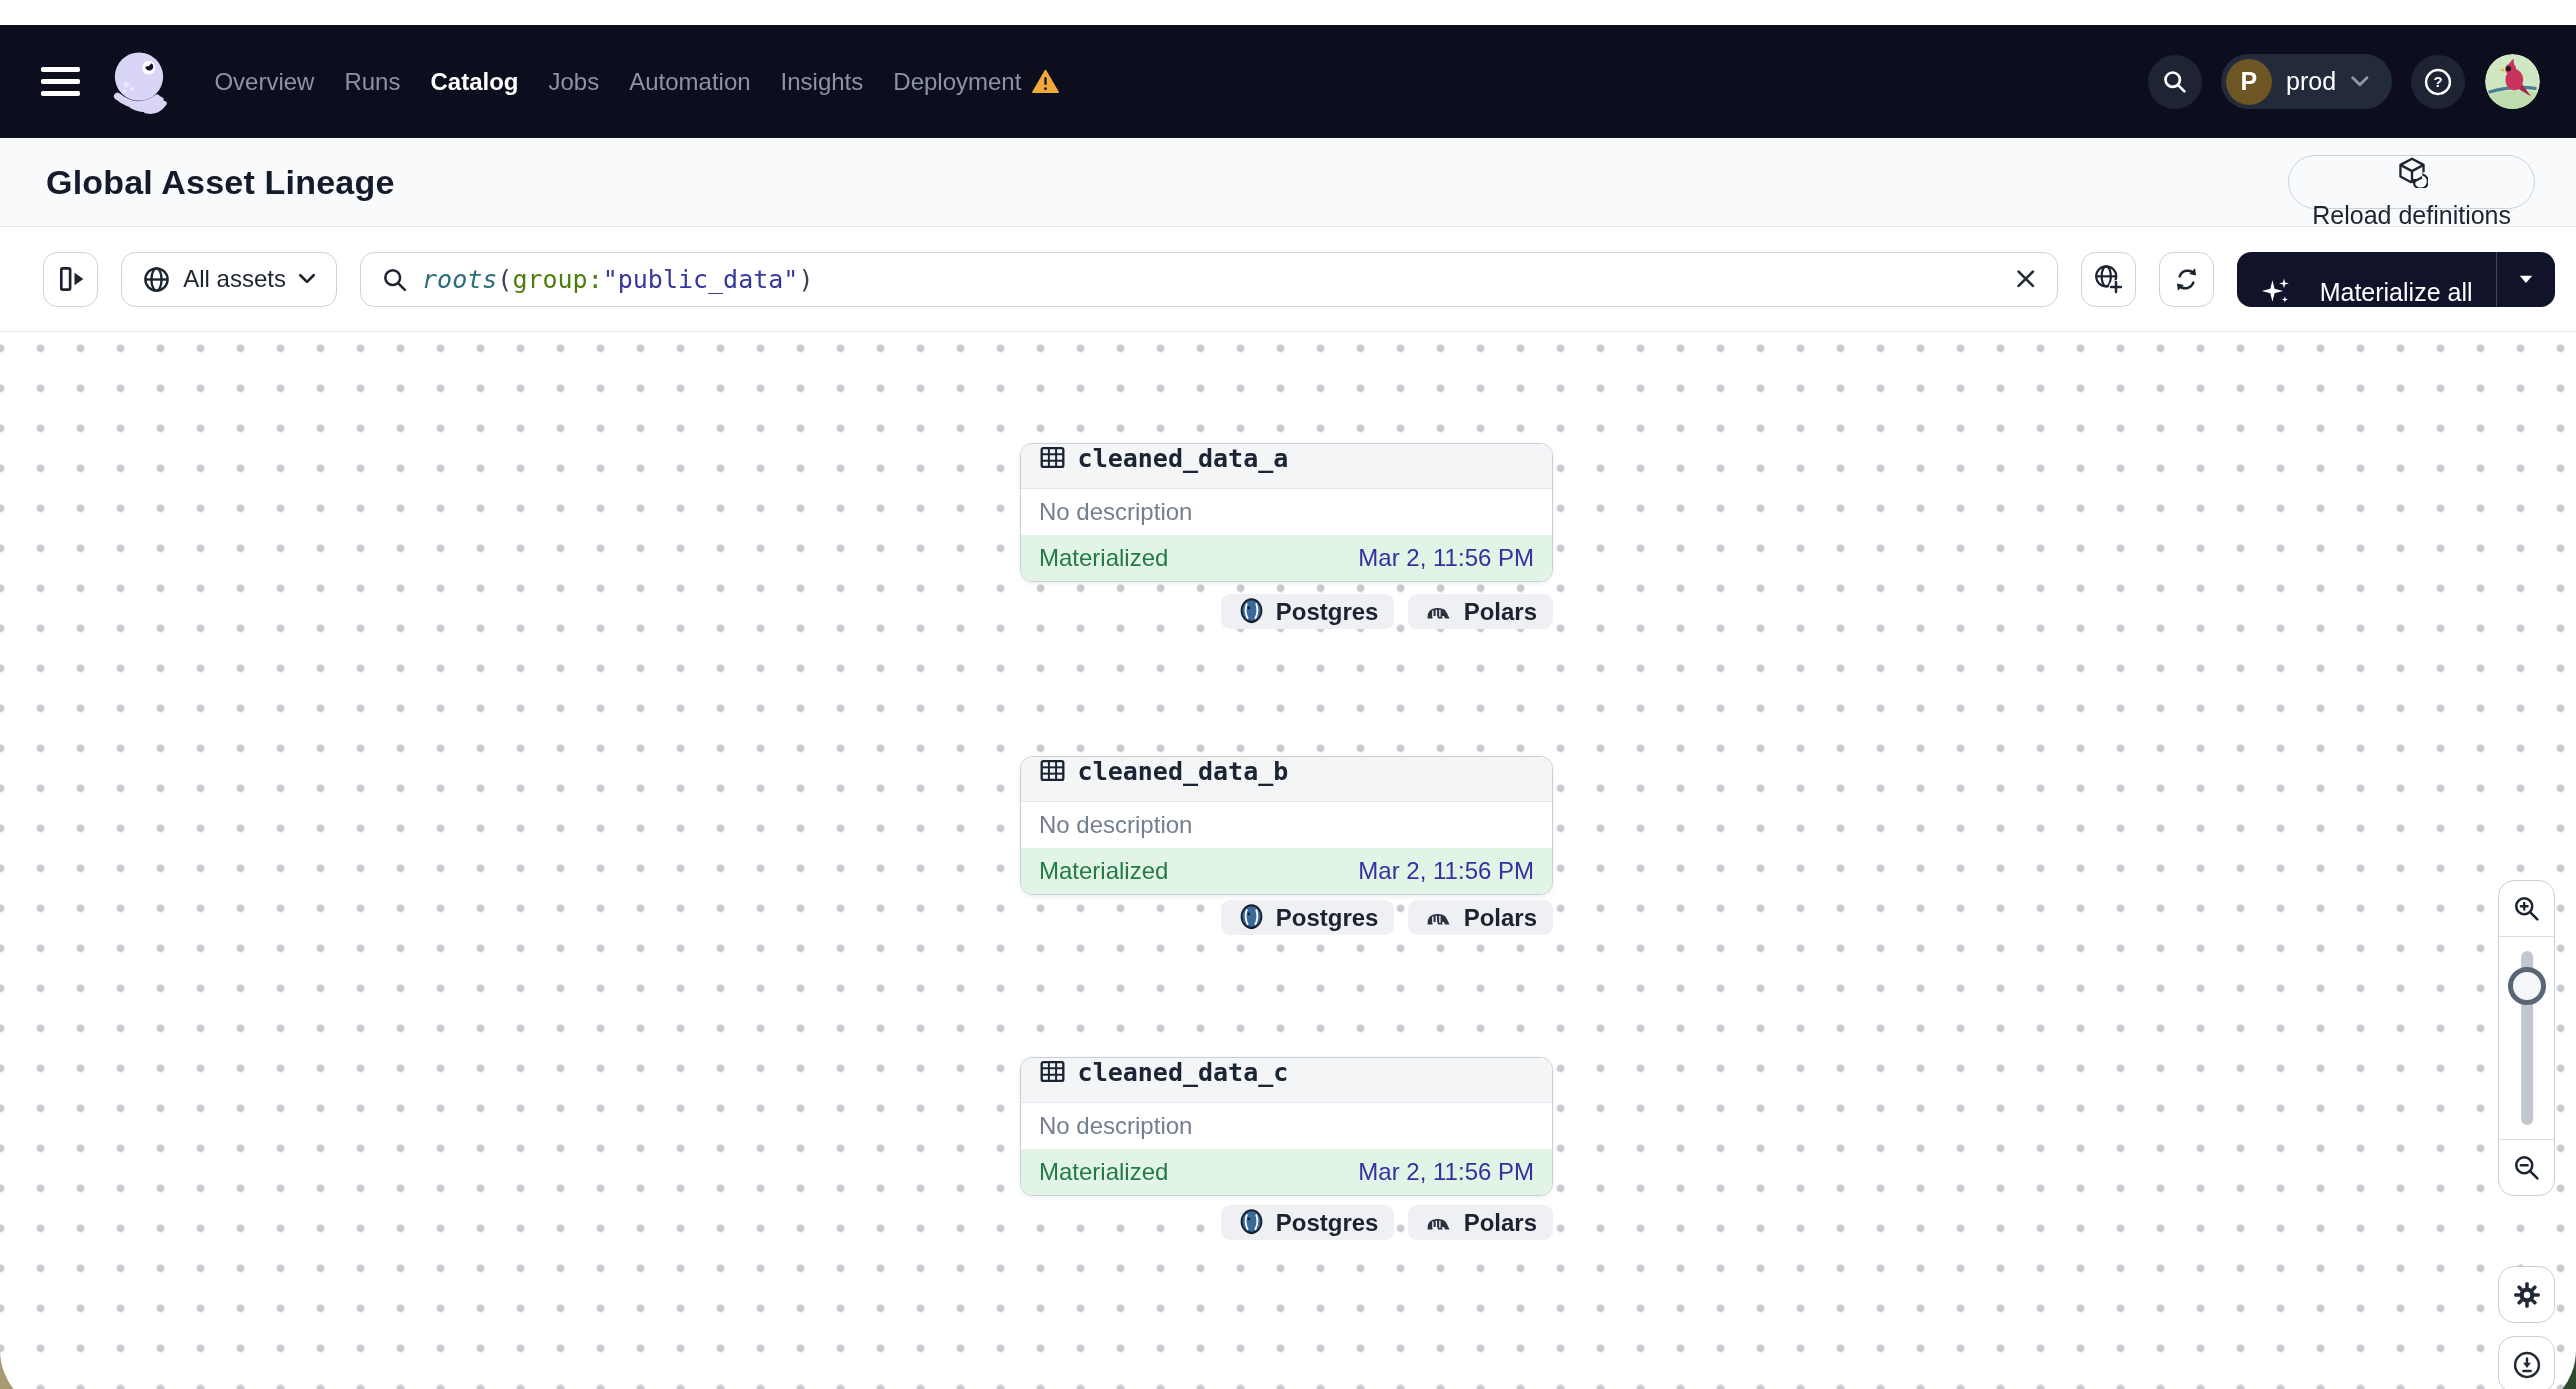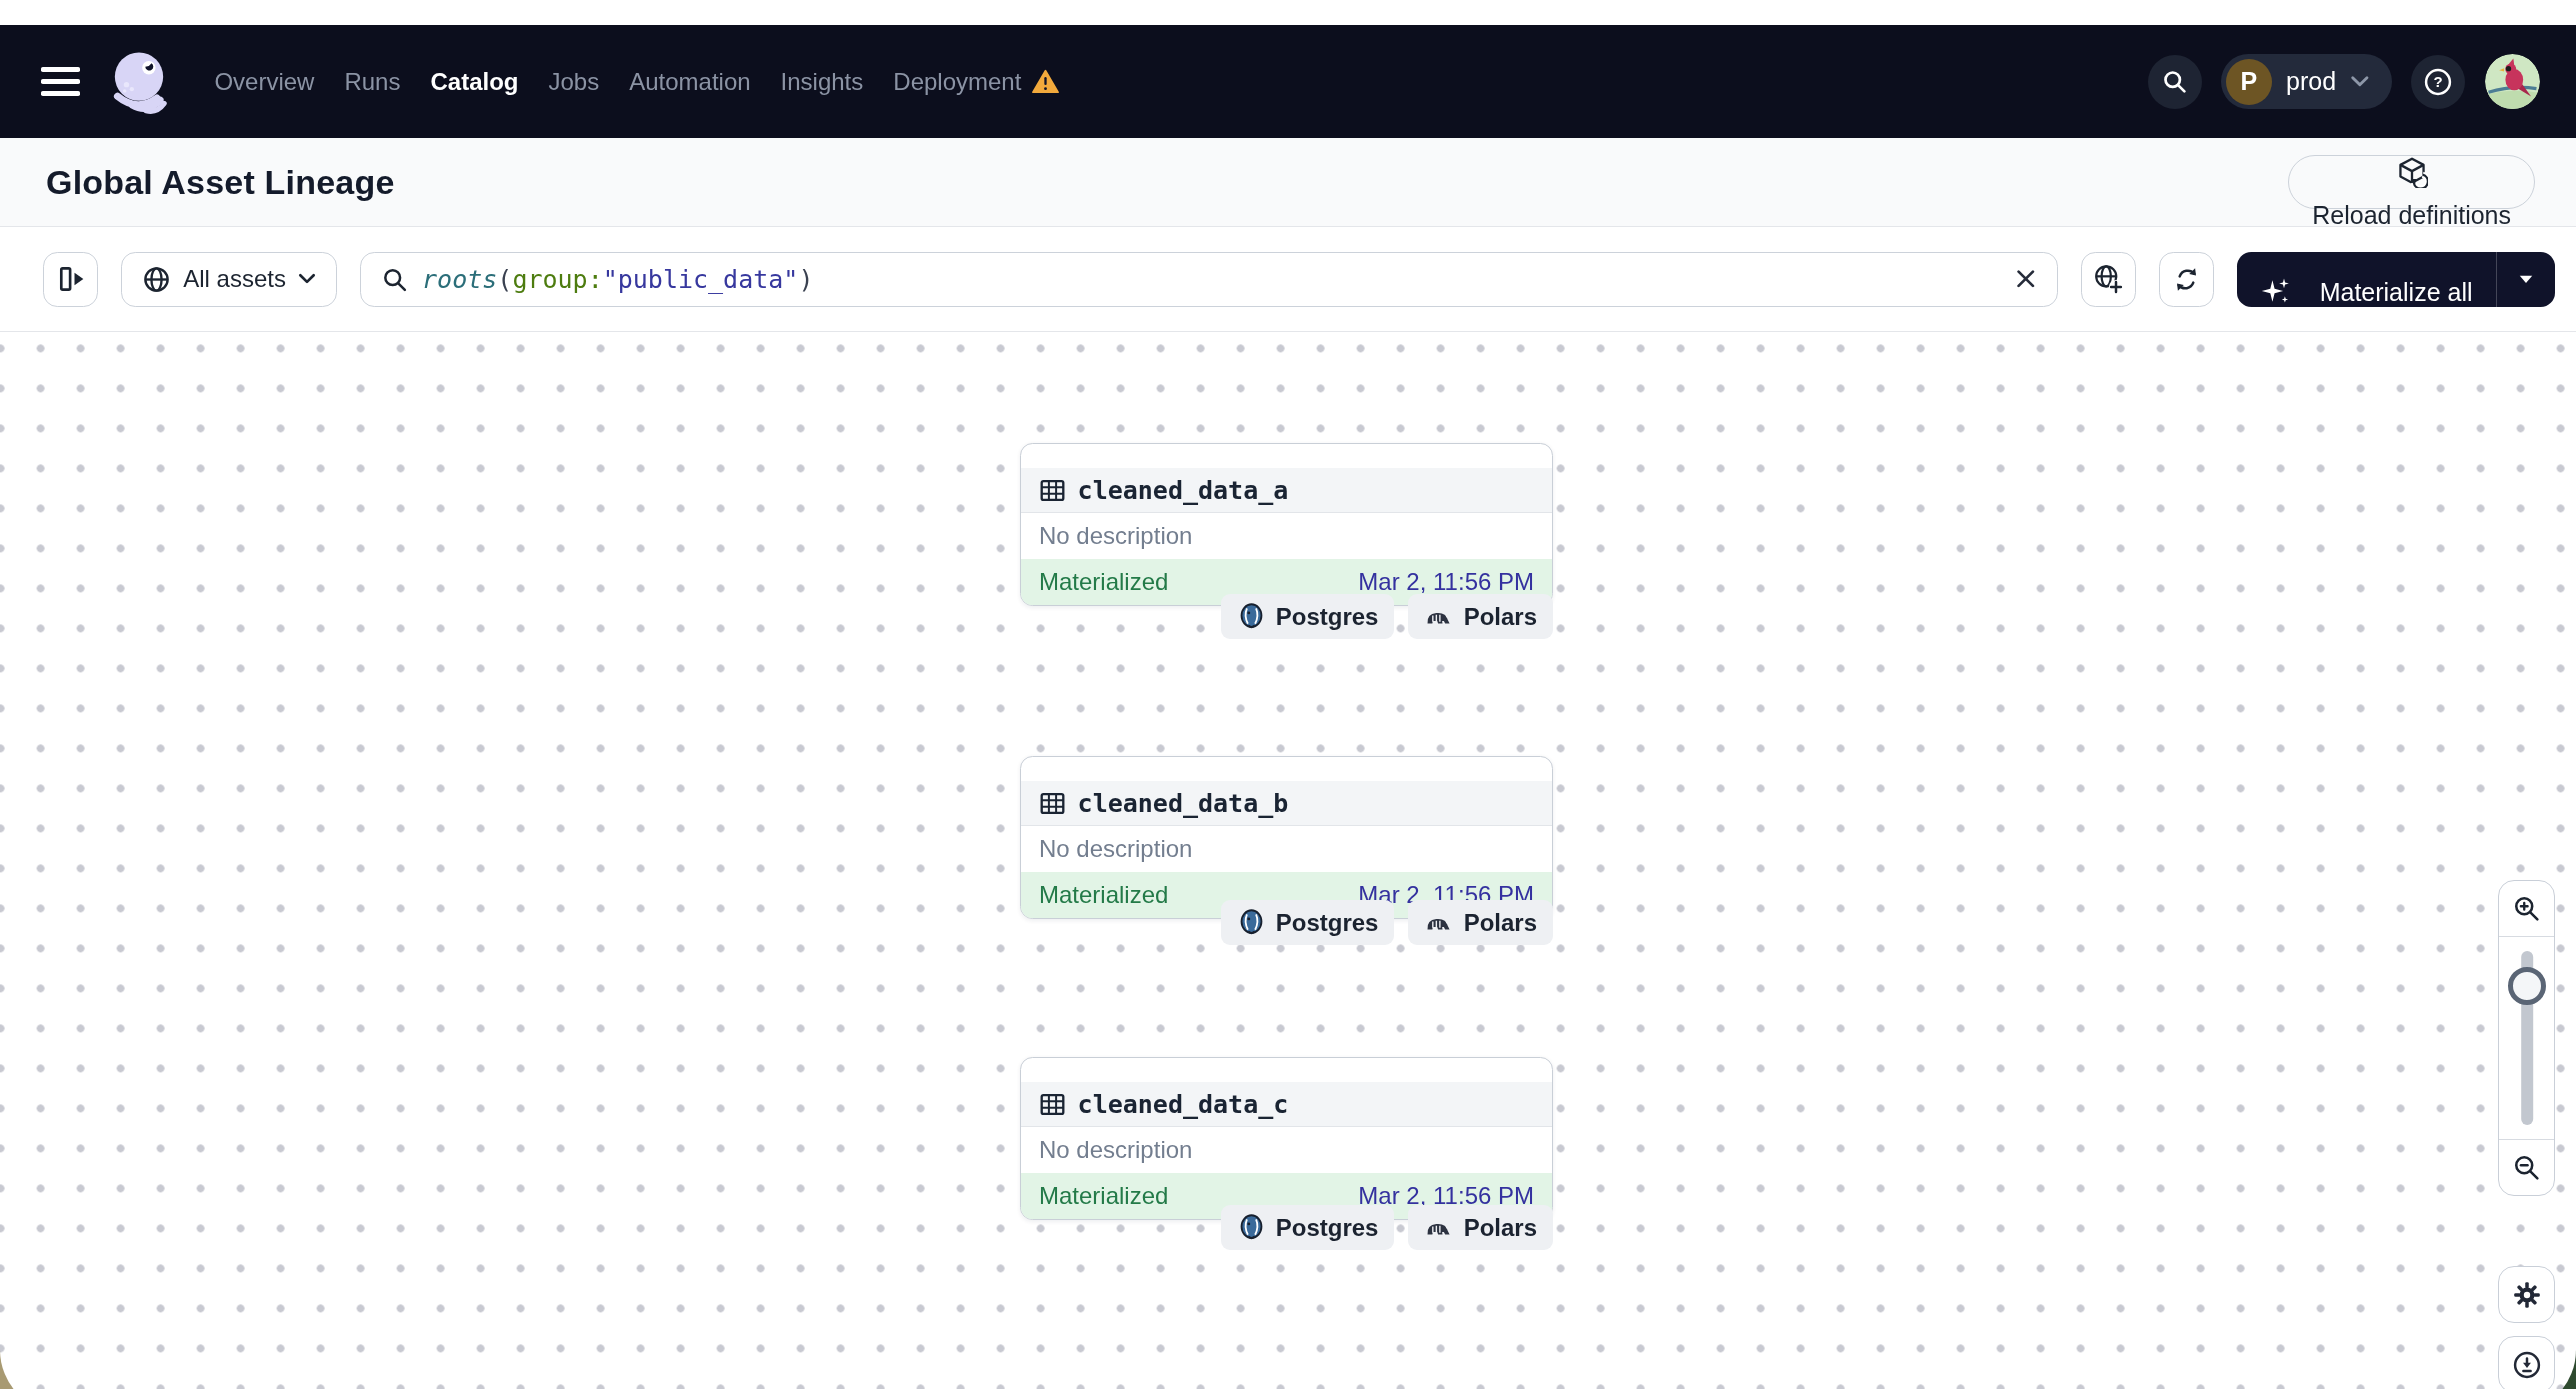--- a/index.html
+++ b/index.html
@@ -67,31 +67,31 @@
   .corner-bg.right { right:0; background:#2e4a2f; }
   .canvas { position:relative; z-index:1; height:1081px; background-color:#ffffff;
             background-image:radial-gradient(circle, #c8c9d1 0 3.6px, transparent 4px);
             background-size:40px 40px; background-position:20.6px -3.6px;
             border-bottom-left-radius:63px; border-bottom-right-radius:63px; }
 
   .asset-node { position:absolute; width:533px; border:1.8px solid #c9cfd7; border-radius:12.5px;
                 background:#ffffff; overflow:hidden; cursor:pointer;
                 box-shadow:0 1.8px 4.5px rgba(20,30,50,.07); }
   .asset-header { height:45px; background:#f3f5f7; border-bottom:1.8px solid #e2e5e9;
-                  display:flex; align-items:center; gap:11.6px; padding:0 18px;margin-top:24px; }
+                  display:flex; gap:11.6px; padding:0 18px; }
   .asset-name { font-size:25px; font-weight:700; color:#1a2433; }
   .asset-desc { height:46px; display:flex; align-items:center; padding:0 18px;
                 font-size:24px; color:#737e8f; background:#ffffff; }
   .asset-footer { height:46px; background:#e2f4e6; display:flex; align-items:center;
                   justify-content:space-between; padding:0 18px; font-size:24px; }
   .asset-status { color:#237a48; }
   .asset-ts { color:#34319f; font-weight:500; }
 
   .tag-row { position:absolute; right:1023px; display:flex; gap:13.4px; }
-  .tag { height:45px; background:#eef0f3; border-radius:9px; display:flex;
+  .tag { height:35px; background:#eef0f3; border-radius:9px; display:flex;
          align-items:center; gap:9.8px; padding:0 16px; font-size:24px; font-weight:600;
          color:#1b2330; cursor:pointer;text-align:right; }
 
   
   .zoom-group { position:absolute; right:20.6px; top:548px; width:57px; height:316px;
                 background:#ffffff; border:1.8px solid #c9cfd8; border-radius:16px;
                 display:flex; flex-direction:column; overflow:hidden; }
   .zoom-btn { height:55px; display:flex; align-items:center; justify-content:center; cursor:pointer; }
   .zoom-slider-area { flex:1; border-top:1.8px solid #d7dbe1; border-bottom:1.8px solid #d7dbe1;
                       position:relative; cursor:pointer; }

